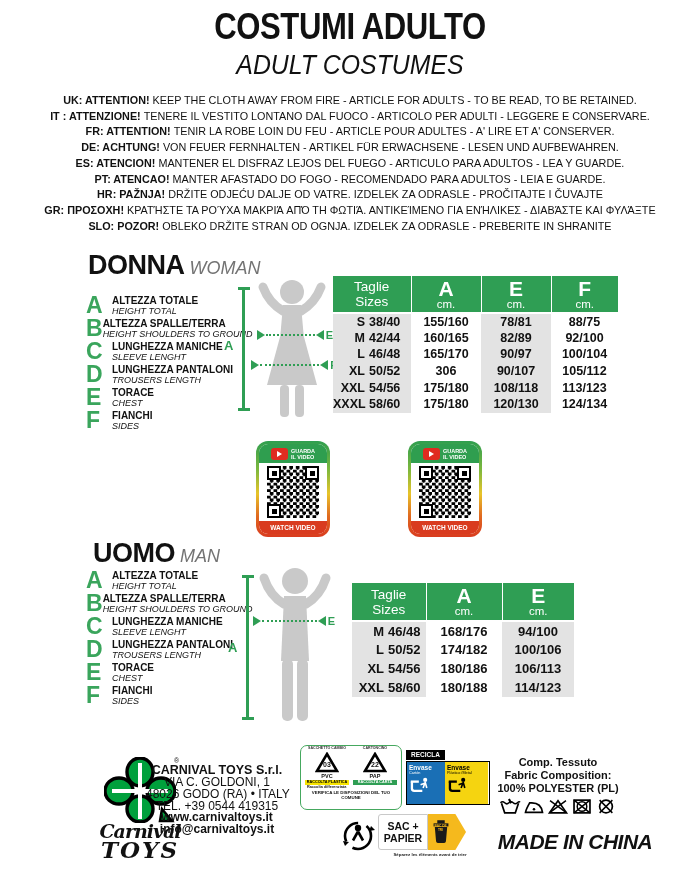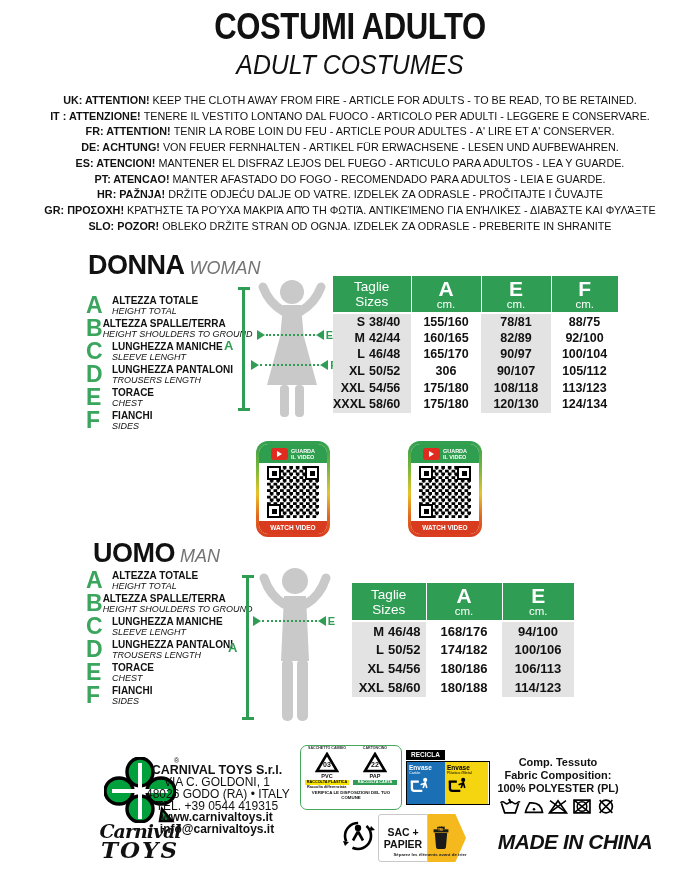--- a/index.html
+++ b/index.html
@@ -106,21 +106,21 @@
   .rec-yellow{width:43px;background:var(--yellow);color:#000;}
   .env-t{font-size:6.5px;font-weight:900;line-height:7px;text-align:left;}
   .env-s{font-size:3.8px;line-height:4.2px;text-align:left;}
   .rec-p svg{margin-top:2px;}
   .composition{position:absolute;left:494px;top:756px;width:128px;text-align:center;white-space:nowrap;}
   .composition .cline{font-size:11px;font-weight:900;line-height:13px;}
   .care-row{display:flex;justify-content:center;gap:2px;margin-top:3px;}
   .made-in{position:absolute;left:470px;top:830px;width:210px;text-align:center;
            font-size:21px;font-weight:900;font-style:italic;letter-spacing:-.5px;}
   .triman{position:absolute;left:341px;top:818px;}
-  .sac{position:absolute;left:378px;top:814px;display:flex;height:48px;}
+  .sac{position:absolute;left:378px;top:814px;display:flex;height:36px;}
   .sac-white{width:50px;background:#fff;border:1px solid #c9c9c9;border-radius:3px 0 0 3px;
              font-size:10.5px;font-weight:900;line-height:12px;display:flex;align-items:center;justify-content:center;text-align:center;}
   .sac-arrow{width:38px;background:var(--sac-yellow);clip-path:polygon(0 0,72% 0,100% 50%,72% 100%,0 100%);
              display:flex;align-items:center;padding-left:3px;position:relative;}
   .bin-text{position:absolute;left:6px;top:11px;width:13px;color:var(--sac-yellow);font-size:3.2px;font-weight:900;
             line-height:3.6px;text-align:center;}
   .sac-note{position:absolute;left:368px;top:852px;width:124px;text-align:center;font-size:4.4px;font-weight:bold;color:#222;}
 </style>
 </head>
 <body>

